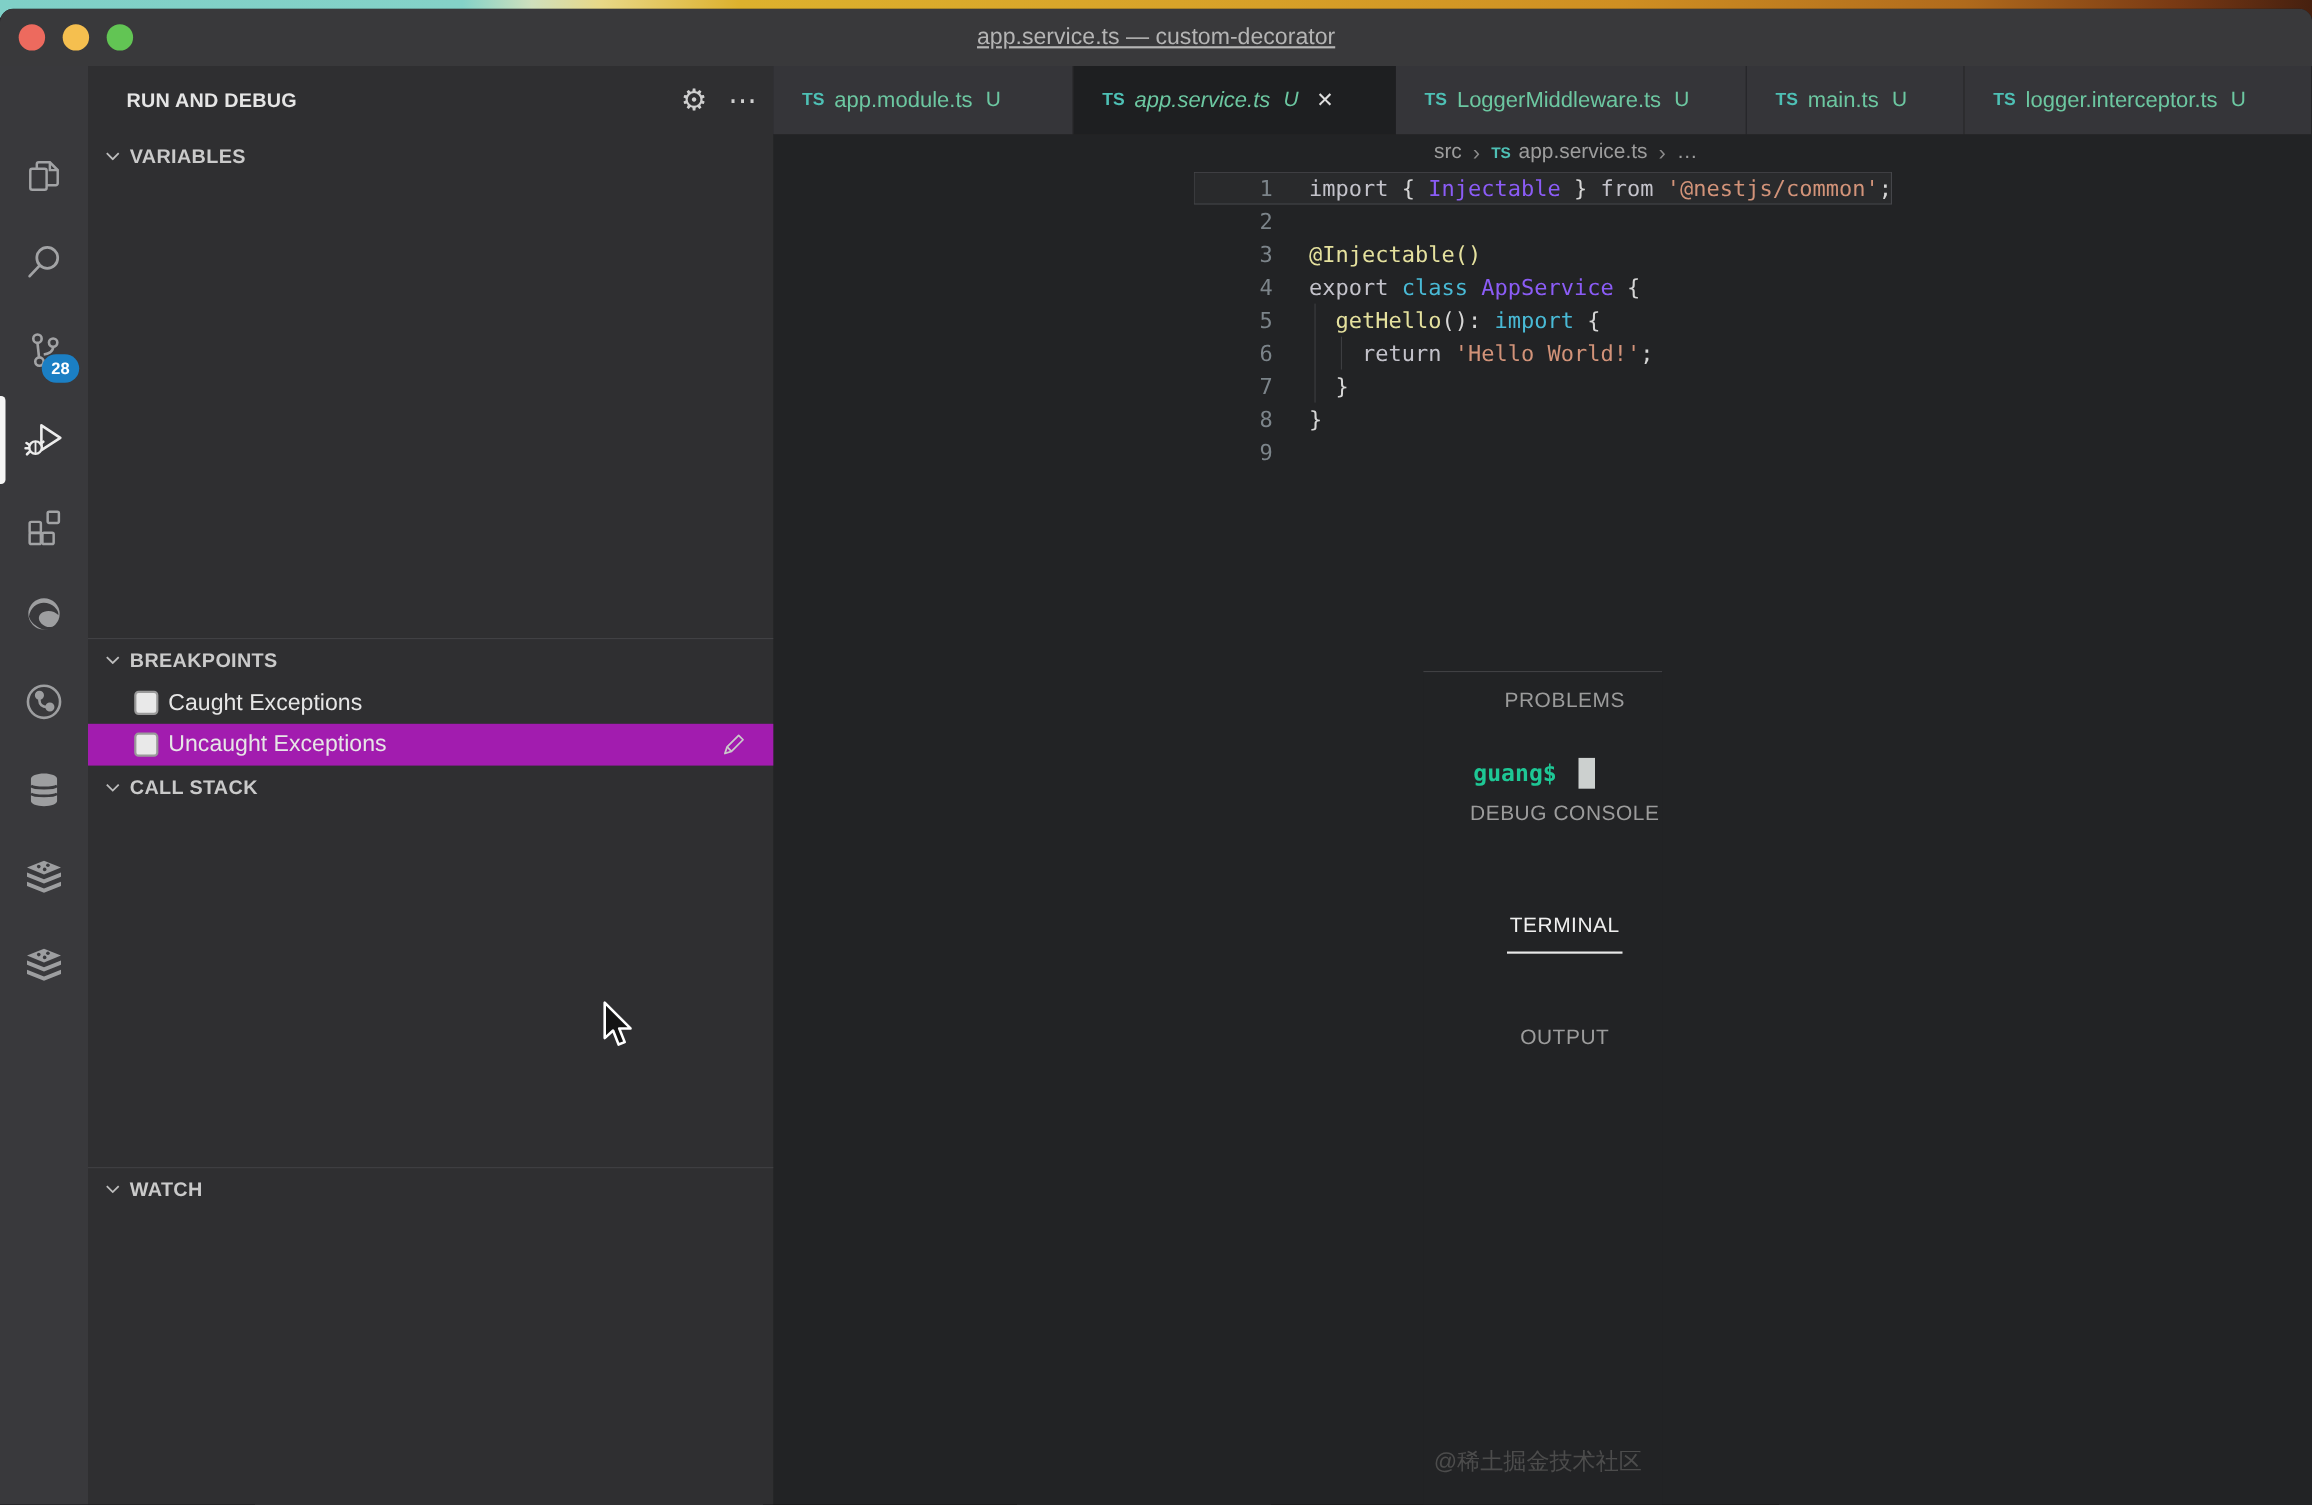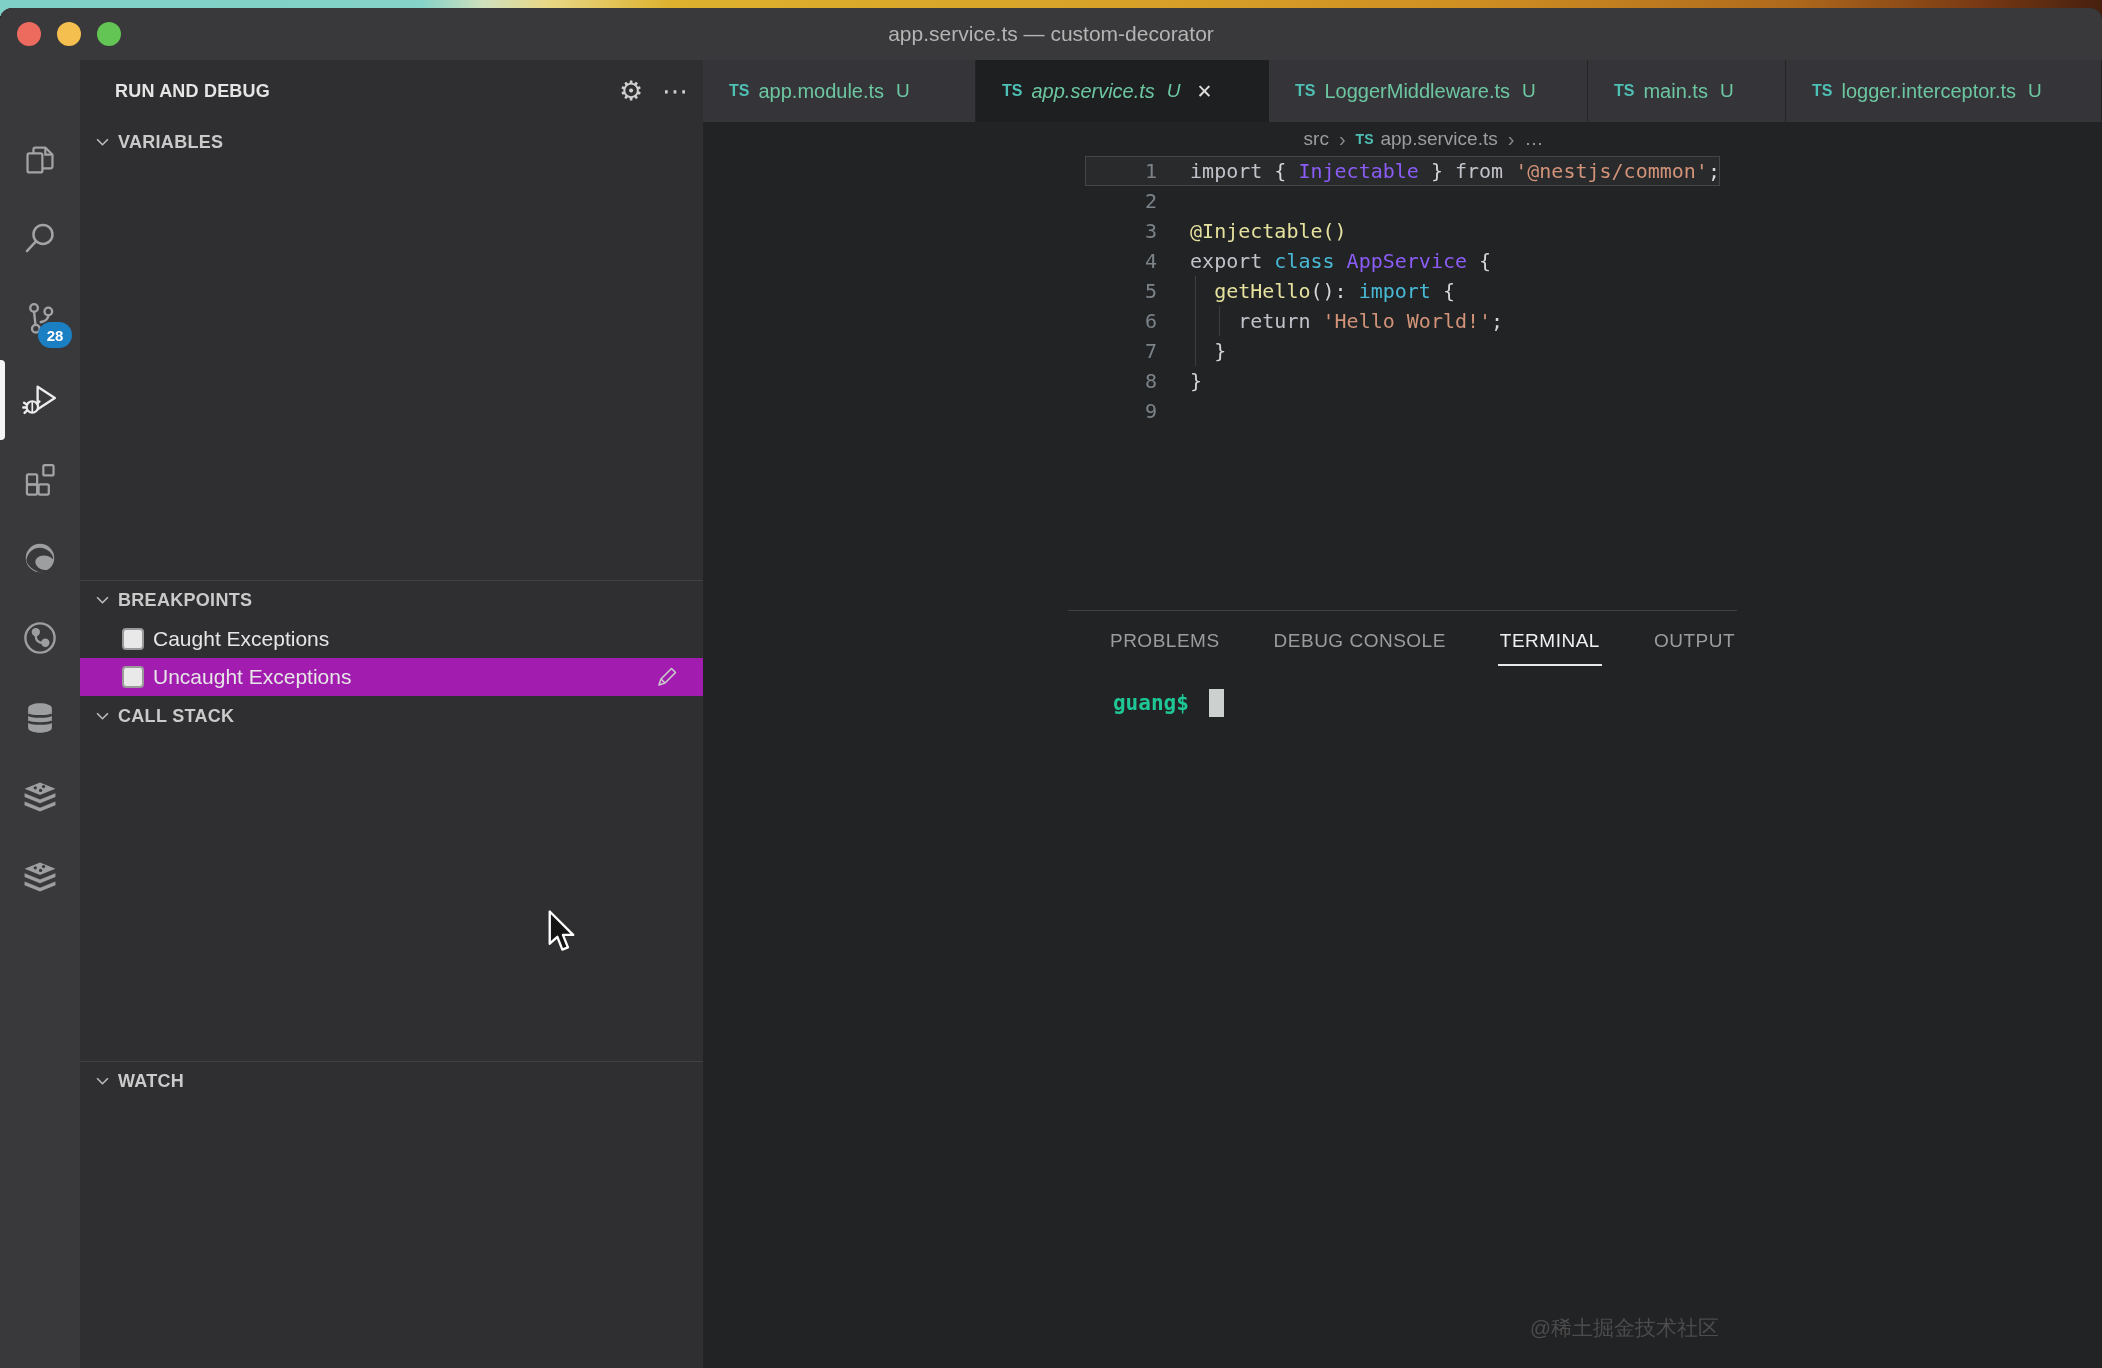--- a/index.html
+++ b/index.html
@@ -15,21 +15,21 @@
   .window { position:absolute; top:8px; left:0; width:2102px; height:1360px;
     background:#222325; border-radius:12px 12px 0 0; overflow:hidden; }
 
   
   .titlebar { position:relative; height:52px; background:#39393b; }
   .traffic { position:absolute; top:26px; width:24px; height:24px; border-radius:50%; transform:translateY(-50%); }
   .t-red   { left:17px;  background:#ed6a5e; }
   .t-yellow{ left:57px;  background:#f5bf4f; }
   .t-green { left:97px;  background:#62c554; }
   .win-title { position:absolute; left:0; right:0; top:0; height:52px; line-height:52px;
-    text-align:center; color:#b4b4b4; font-size:21px; }
+    text-align:center; color:#b4b4b4; font-size:21px;text-decoration:underline; }
 
   .main { display:flex; height:1308px; }
 
   
   .activitybar { position:relative; width:80px; background:#39393c; flex:none; }
   .ab-item { position:absolute; left:0; width:80px; height:72px; display:flex;
              align-items:center; justify-content:center; }
   .ab-item svg { width:38px; height:38px; }
   .ab-indicator { position:absolute; left:0; top:300px; width:5px; height:80px;
                   background:#f5f5f5; border-radius:0 4px 4px 0; }
@@ -90,21 +90,21 @@
   .tk-kw  { color:#c3c2ca; }
   .tk-pn  { color:#d6d6d6; }
   .tk-cls { color:#8b5cf6; }
   .tk-type{ color:#49bad6; }
   .tk-fn  { color:#e5e19e; }
   .tk-str { color:#d29379; }
   .indent-guide { position:absolute; width:1px; background:#3d3e41; }
 
   
   .panel { flex:1; border-top:1px solid #404043; position:relative; background:#222325; }
-  .panel-tabs { display:flex; gap:50px; padding:0 0 0 40px; height:58px; align-items:center; }
+  .panel-tabs { display:flex; gap:50px; padding:0 0 0 40px; height:58px; align-items:center;flex-direction:column; }
   .panel-tab { color:#9c9c9c; font-size:19px; letter-spacing:.5px; padding:16px 2px 12px 2px;
                border-bottom:2px solid transparent; }
   .panel-tab.active { color:#f0f0f0; border-bottom:2px solid #e8e8e8; }
   .term-line { display:flex; align-items:center; margin:20px 0 0 45px;
                font-family:"DejaVu Sans Mono", monospace; }
   .term-prompt { color:#1ec795; font-size:21px; font-weight:700; }
   .term-cursor { width:15px; height:28px; background:#ccd0cf; margin-left:20px; }
 
   .watermark { position:absolute; right:18px; bottom:26px; color:#4c4c4c; font-size:21px; }
 

